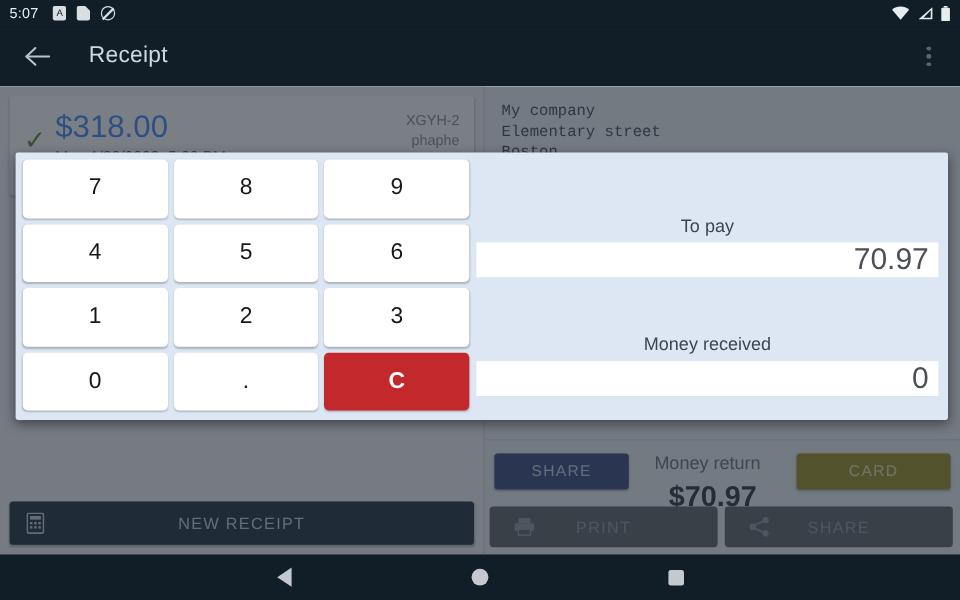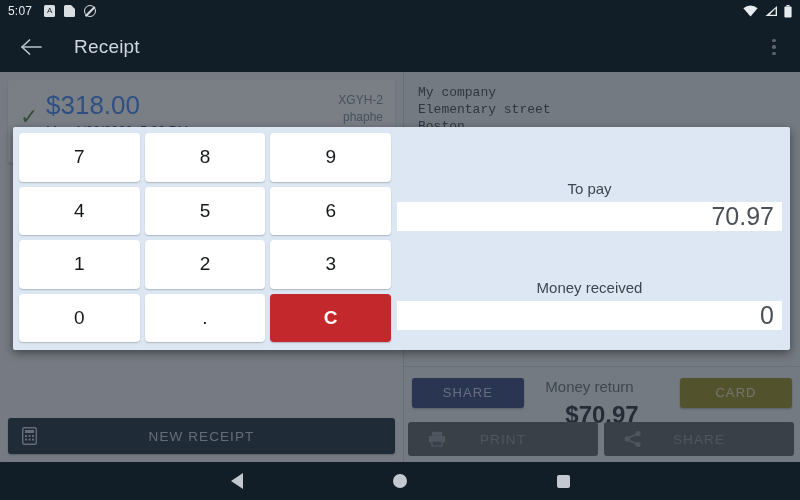--- a/index.html
+++ b/index.html
@@ -249,21 +249,21 @@
     font-weight: bold;
     margin-top: 45px;
   }
   .btn-card {
     background: #978b14;
     color: #e6e2b6;
     font-size: 13px;
     letter-spacing: 1.1px;
     border-radius: 3px;
     height: 30px;
-    width: 112px;
+    width: 128px;
     display: flex; align-items: center; justify-content: center;
     box-shadow: 0 1px 2px rgba(0,0,0,.3);
     margin-right: -2px;
   }
   .ps-row {
     height: 44px;
     display: flex;
     align-items: stretch;
     padding: 4px 6px 6px 4px;
     box-sizing: border-box;

